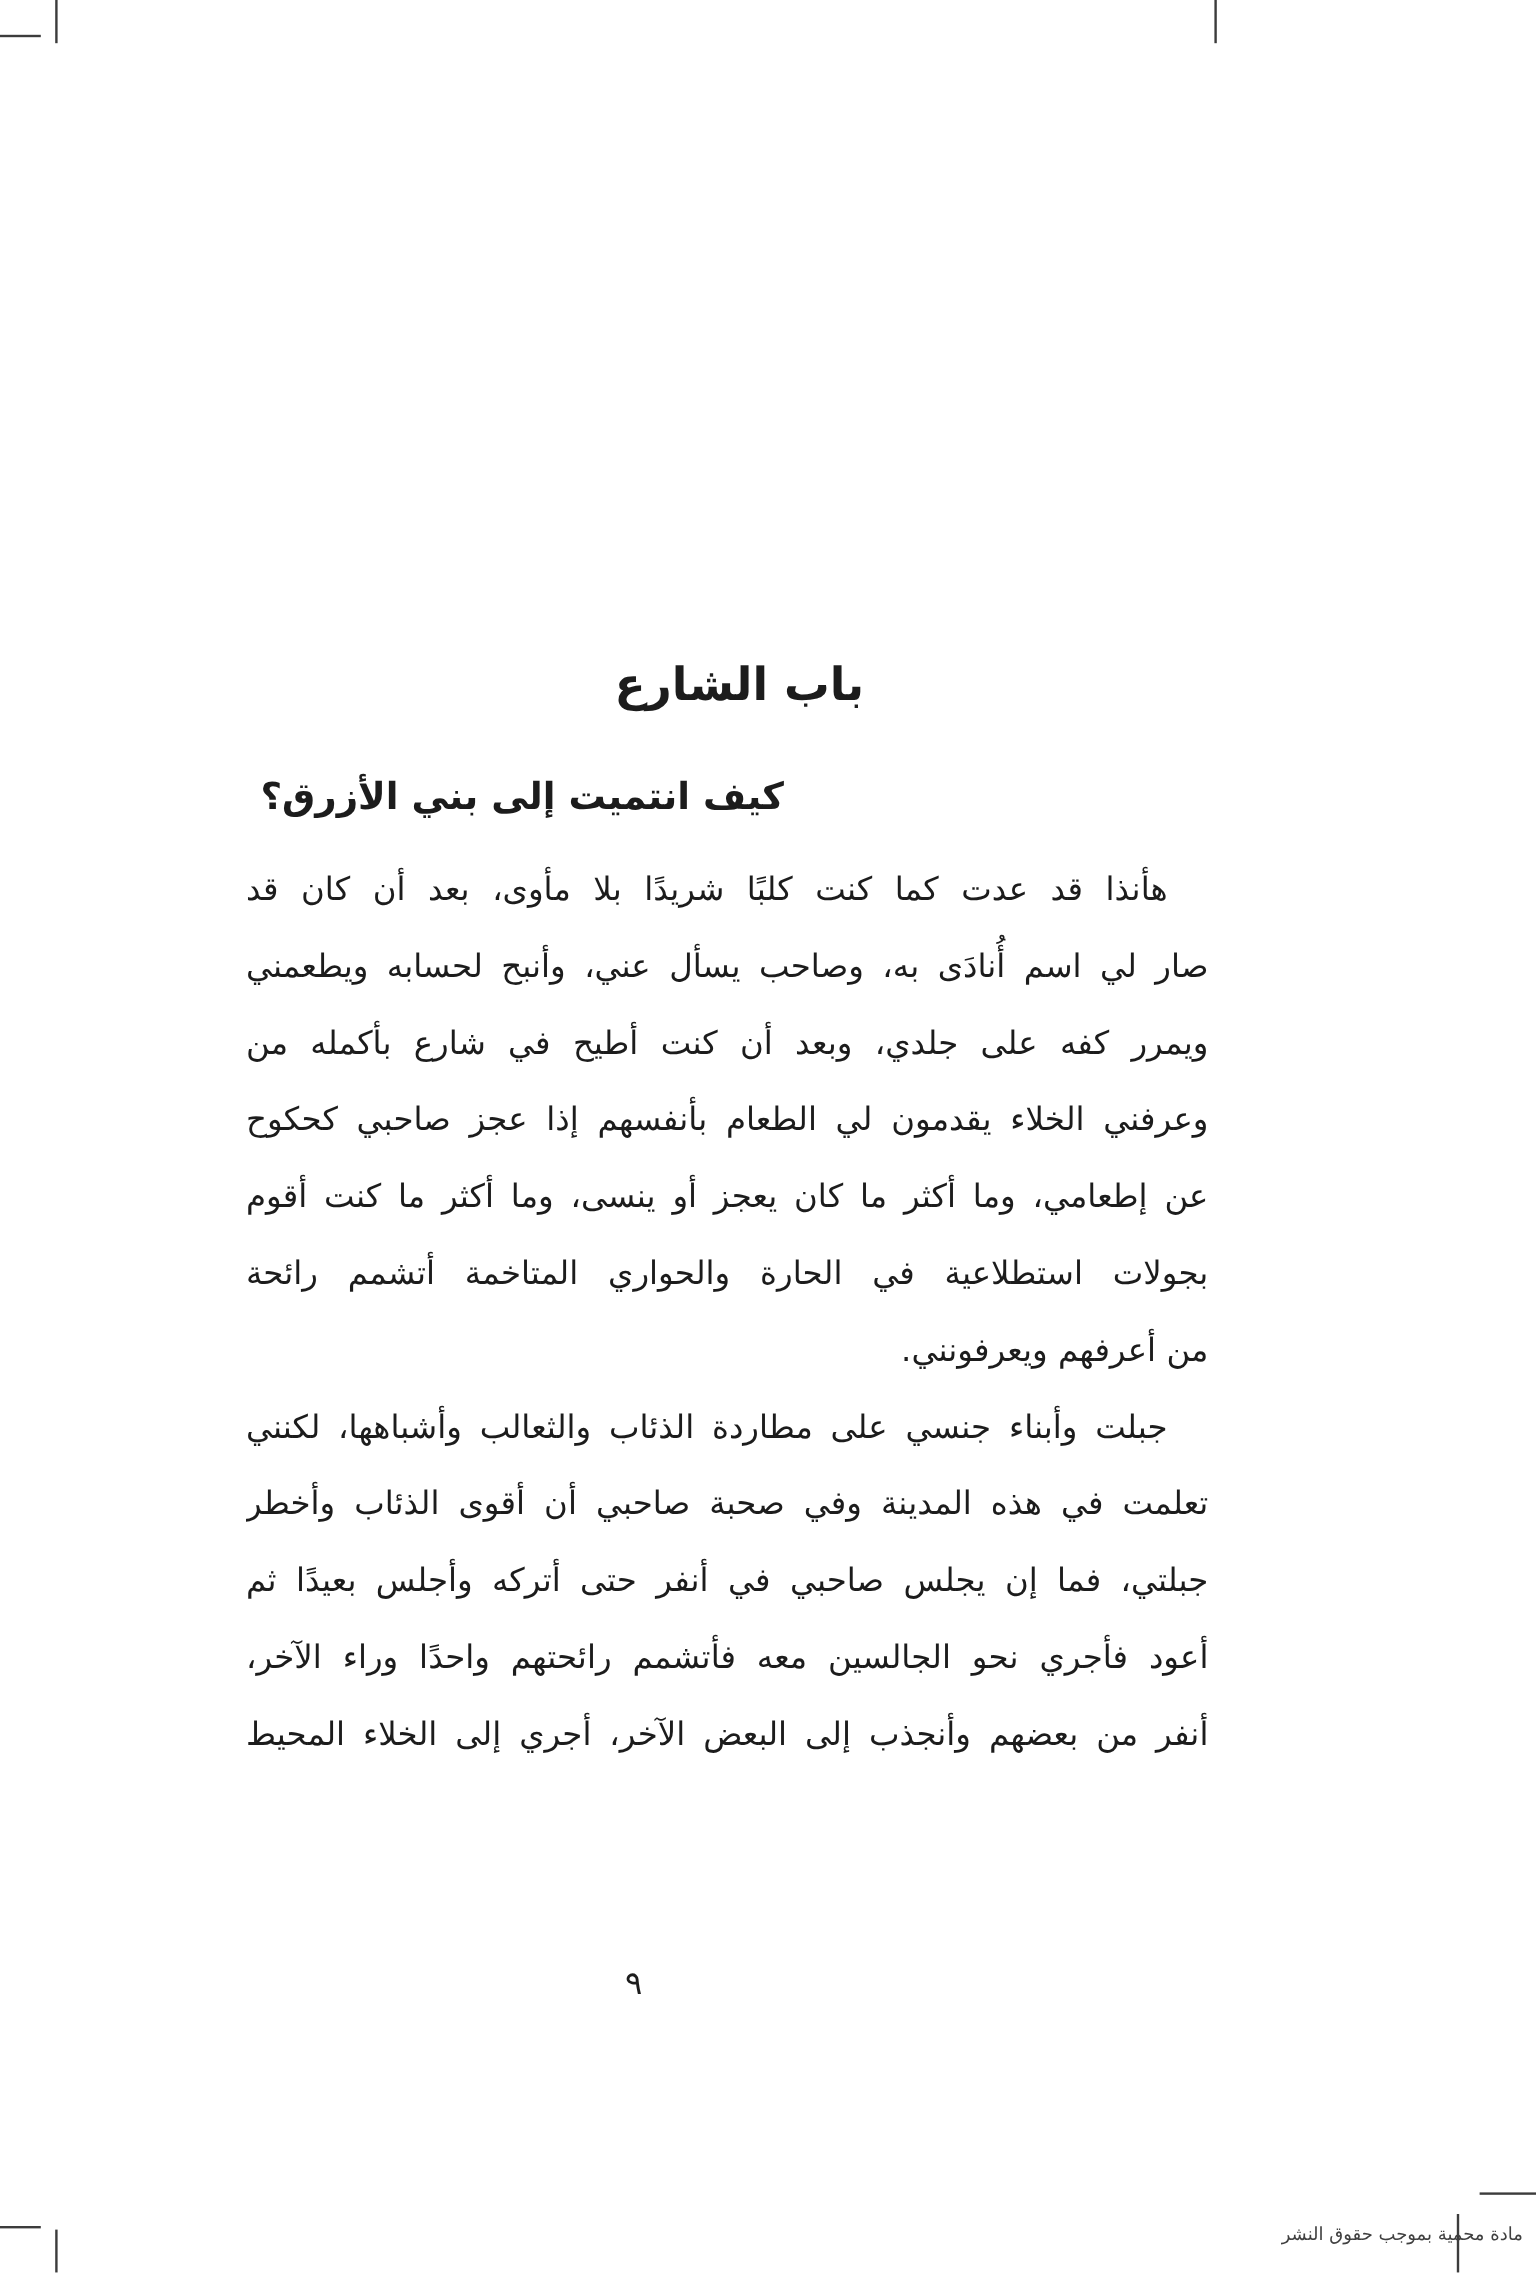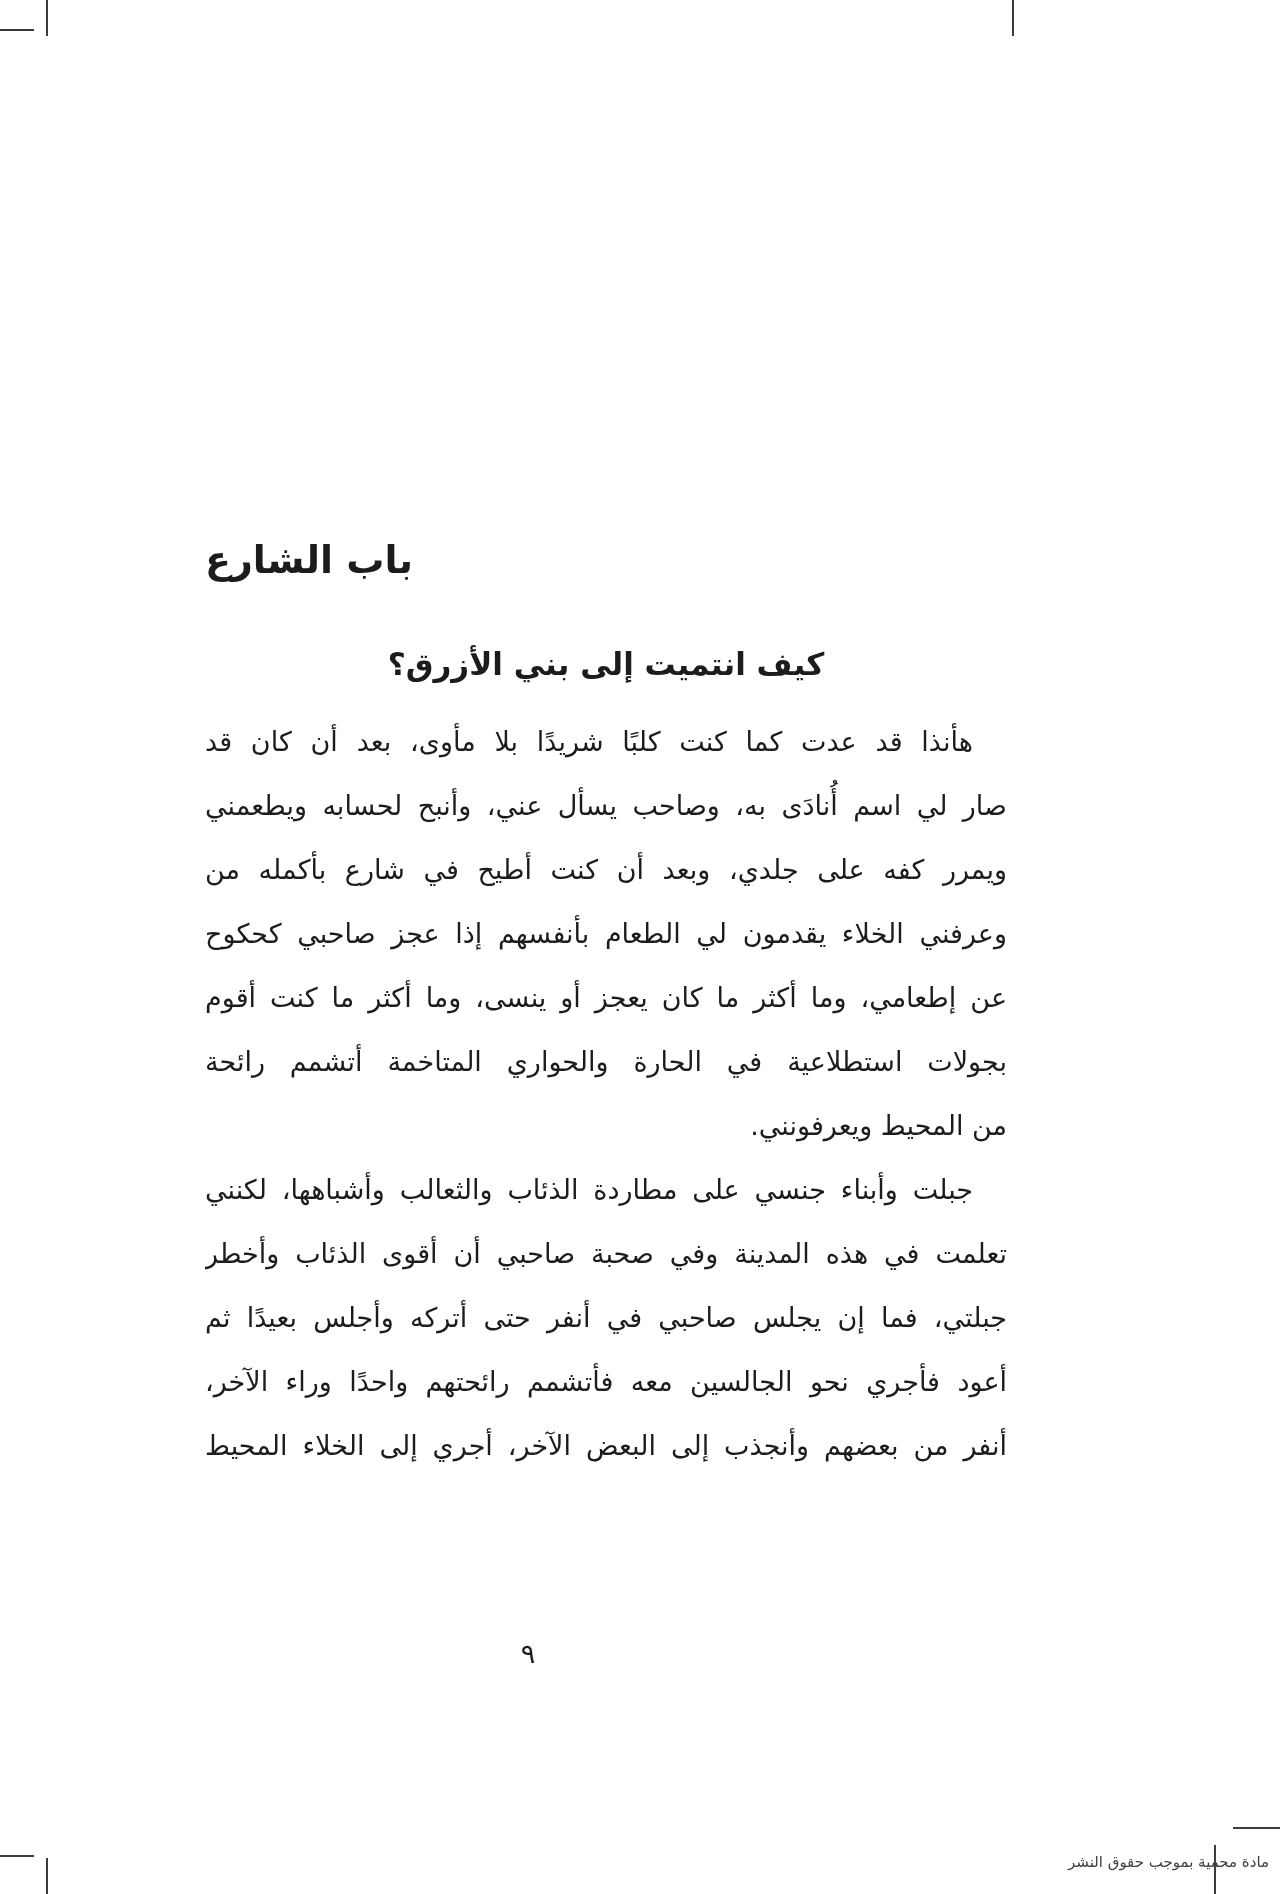--- a/index.html
+++ b/index.html
@@ -36,33 +36,33 @@
     left: 205px;
     width: 802px;
     top: 0;
     direction: rtl;
   }
   .chapter-title {
     position: absolute;
     top: 538px;
     left: 0;
     width: 100%;
-    margin: 0;
-    text-align: left;
+    margin: 10px;
+    text-align: center;
     font-size: 38px;
     font-weight: bold;
     line-height: 1.2;
   }
   .section-heading {
     position: absolute;
     top: 646px;
-    left: 0;
+    left: 12px;
     width: 100%;
     margin: 0;
-    text-align: center;
+    text-align: left;
     font-size: 31px;
     font-weight: bold;
     line-height: 1.2;
   }
   .body-text {
     position: absolute;
     top: 710px;
     left: 0;
     width: 100%;
     font-size: 27px;
@@ -124,21 +124,21 @@
 
     <div class="body-text">
 
       <div class="paragraph">
         <div class="line first">هأنذا قد عدت كما كنت كلبًا شريدًا بلا مأوى، بعد أن كان قد</div>
         <div class="line">صار لي اسم أُنادَى به، وصاحب يسأل عني، وأنبح لحسابه ويطعمني</div>
         <div class="line">ويمرر كفه على جلدي، وبعد أن كنت أطيح في شارع بأكمله من</div>
         <div class="line">وعرفني الخلاء يقدمون لي الطعام بأنفسهم إذا عجز صاحبي كحكوح</div>
         <div class="line">عن إطعامي، وما أكثر ما كان يعجز أو ينسى، وما أكثر ما كنت أقوم</div>
         <div class="line">بجولات استطلاعية في الحارة والحواري المتاخمة أتشمم رائحة</div>
-        <div class="line para-end">من المحيط ويعرفونني.</div>
+        <div class="line para-end">من أعرفهم ويعرفونني.</div>
       </div>
 
       <div class="paragraph">
         <div class="line first">جبلت وأبناء جنسي على مطاردة الذئاب والثعالب وأشباهها، لكنني</div>
         <div class="line">تعلمت في هذه المدينة وفي صحبة صاحبي أن أقوى الذئاب وأخطر</div>
         <div class="line">جبلتي، فما إن يجلس صاحبي في أنفر حتى أتركه وأجلس بعيدًا ثم</div>
         <div class="line">أعود فأجري نحو الجالسين معه فأتشمم رائحتهم واحدًا وراء الآخر،</div>
         <div class="line">أنفر من بعضهم وأنجذب إلى البعض الآخر، أجري إلى الخلاء المحيط</div>
       </div>
     </div>

